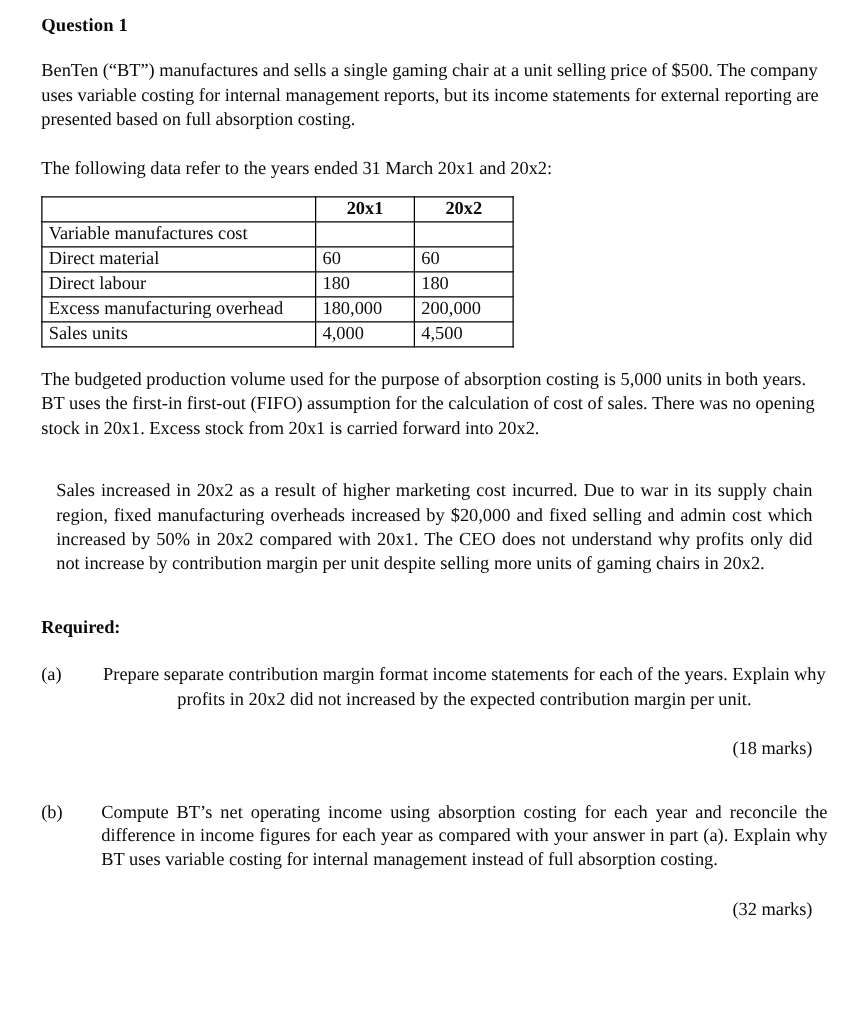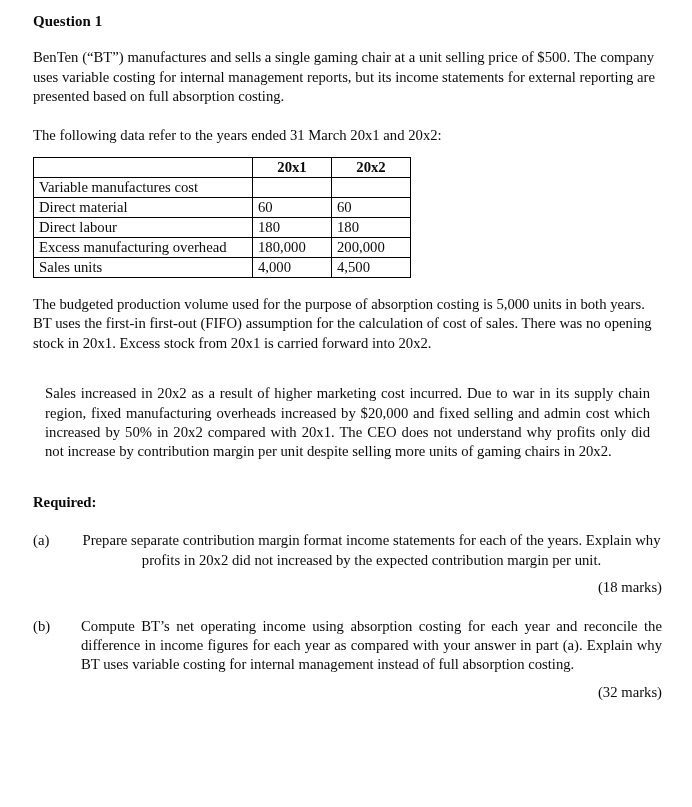--- a/index.html
+++ b/index.html
@@ -81,21 +81,21 @@
   }
   .item-body {
     flex: 1 1 auto;
     text-align: justify;
   }
   .item-body.left {
     text-align: center;
   }
   .marks {
     text-align: right;
-    margin: 0;
+    margin: 12px;
   }
 </style>
 </head>
 <body>
 
 <div class="page">
 
   <div class="q-title">Question 1</div>
 
   <div class="gap-md"></div>

